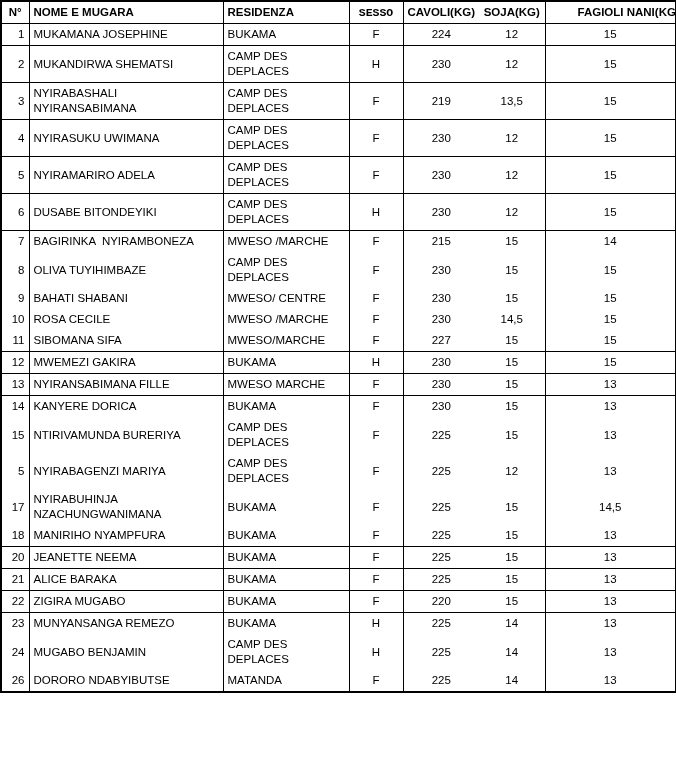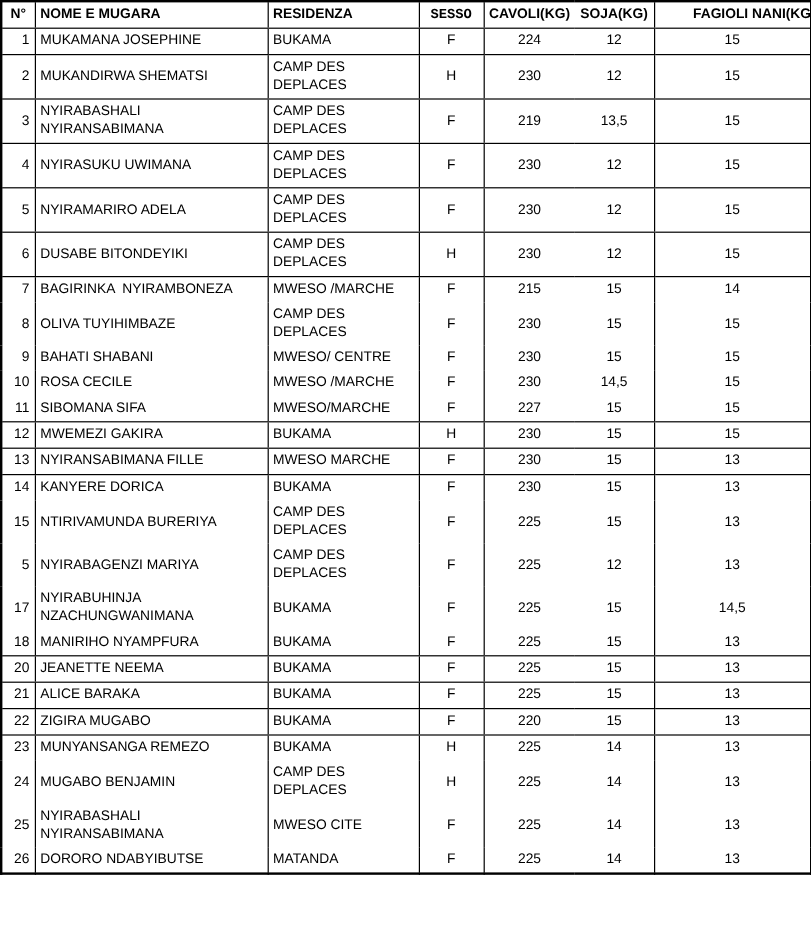--- a/index.html
+++ b/index.html
@@ -302,30 +302,20 @@
         <tr class="nb">
     <td class="c-n">24</td>
     <td class="c-name">MUGABO BENJAMIN</td>
     <td class="c-res">CAMP DES
 DEPLACES</td>
     <td class="c-sex">H</td>
     <td class="c-cavoli">225</td>
     <td class="c-soja">14</td>
     <td class="c-fagioli">13</td>
   </tr>
-        <tr class="nb">
-    <td class="c-n">25</td>
-    <td class="c-name">NYIRABASHALI
-NYIRANSABIMANA</td>
-    <td class="c-res">MWESO CITE</td>
-    <td class="c-sex">F</td>
-    <td class="c-cavoli">225</td>
-    <td class="c-soja">14</td>
-    <td class="c-fagioli">13</td>
-  </tr>
         <tr>
     <td class="c-n">26</td>
     <td class="c-name">DORORO NDABYIBUTSE</td>
     <td class="c-res">MATANDA</td>
     <td class="c-sex">F</td>
     <td class="c-cavoli">225</td>
     <td class="c-soja">14</td>
     <td class="c-fagioli">13</td>
   </tr>
       </tbody>

